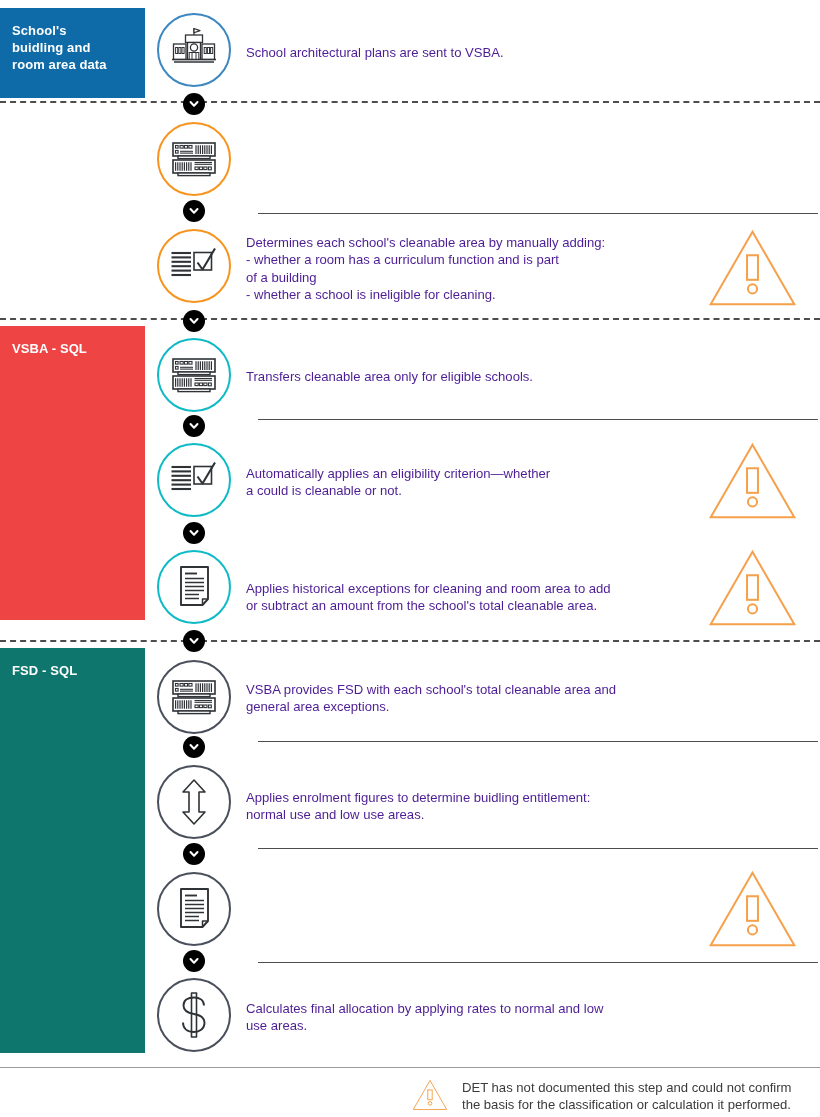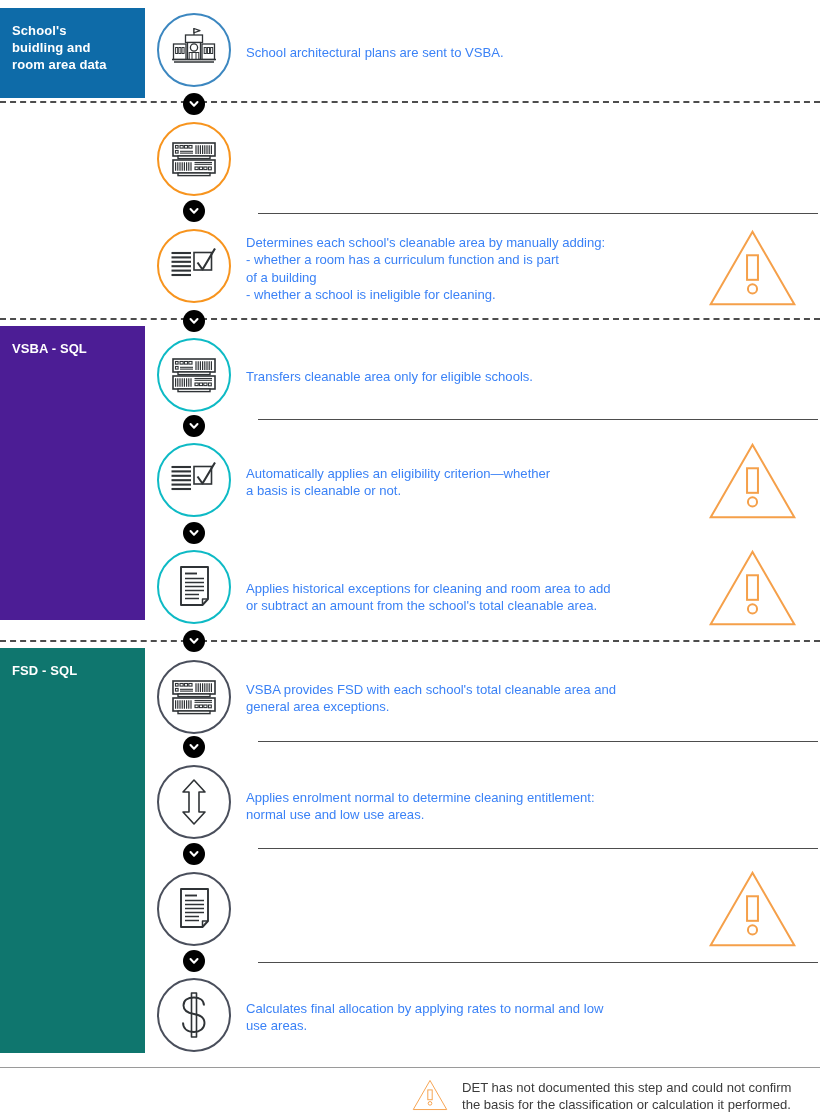--- a/index.html
+++ b/index.html
@@ -67,21 +67,21 @@
     display:flex;align-items:center;justify-content:center;
     z-index:5;
   }
   .chevron svg{display:block;}
 
   
   .step-text{
     position:absolute;
     font-size:13.1px;
     line-height:1.33;
-    color:#3b82f6;
+    color:#4c1d95;
     white-space:pre-line;
   }
 
   
   .warn{position:absolute;z-index:2;}
 
   
   .legend{
     position:absolute;
     display:flex;align-items:flex-start;gap:12px;
@@ -92,21 +92,21 @@
 </style>
 </head>
 <body>
 
 <div class="canvas" id="canvas">
     <div class="band" style="top: 8px; height: 90px; background: rgb(14, 107, 168);">
       <div class="band-label">School's
 buidling and
 room area data</div>
     </div>
-    <div class="band" style="top: 326px; height: 294px; background: #4c1d95;">
+    <div class="band" style="top: 326px; height: 294px; background: #ef4444;">
       <div class="band-label">VSBA - SQL</div>
     </div>
     <div class="band" style="top: 648px; height: 405px; background: #0f766e;">
       <div class="band-label">FSD - SQL</div>
     </div>
     <div class="stage-divider" style="top: 101px;"></div>
     <div class="stage-divider" style="top: 318px;"></div>
     <div class="stage-divider" style="top: 640px;"></div>
     <div class="icon-circle" style="top: 13px; left: 157px; border-color: rgb(60, 135, 192);">
       <span>
@@ -245,21 +245,21 @@
           <line x1="2.5" y1="20.8" x2="22" y2="20.8" stroke="#2f3336" stroke-width="2.1"></line>
           <line x1="2.5" y1="25.200000000000003" x2="22" y2="25.200000000000003" stroke="#2f3336" stroke-width="2.1"></line>
           <line x1="2.5" y1="29.6" x2="22" y2="29.6" stroke="#2f3336" stroke-width="2.1"></line>
           <line x1="2.5" y1="34" x2="22" y2="34" stroke="#2f3336" stroke-width="2.1"></line>
           <rect x="25" y="11.5" width="17.5" height="17.5" stroke="#2f3336" stroke-width="1.6" fill="#fff"></rect>
           <path d="M28.5 21.5 L33.5 28.5 L46 7.5" stroke="#2f3336" stroke-width="2.1" fill="none" stroke-linejoin="round"></path>
         </svg>
       </span>
     </div>
     <div class="step-text" style="top: 465px; left: 246px; width: 470px;">Automatically applies an eligibility criterion—whether
-a basis is cleanable or not.</div>
+a could is cleanable or not.</div>
     <div class="warn" style="top: 441px; left: 700px;"><svg width="105" height="80" viewBox="0 0 100 88">
         <path d="M50 4 L96 84 H4 Z" stroke="#F5A04A" fill="none" stroke-width="2.2" stroke-linejoin="miter"></path>
         <rect x="44" y="30" width="12" height="27" stroke="#F5A04A" fill="none" stroke-width="2.2"></rect>
         <circle cx="50" cy="67" r="5" stroke="#F5A04A" fill="none" stroke-width="2.2"></circle>
       </svg></div>
     <div class="icon-circle" style="top: 550px; left: 157px; border-color: rgb(14, 186, 197);">
       <span>
         <svg width="50" height="50" viewBox="0 0 50 50" fill="none">
           <path d="M12 5 H39 V37 L33.5 43 H12 Z" stroke="#2f3336" stroke-width="1.9" fill="#fff" stroke-linejoin="round"></path>
           <path d="M39 37 L33.5 37 L33.5 43" stroke="#2f3336" stroke-width="1.5" fill="none" stroke-linejoin="round"></path>
@@ -323,21 +323,21 @@
     <div class="step-text" style="top: 681px; left: 246px; width: 470px;">VSBA provides FSD with each school's total cleanable area and
 general area exceptions.</div>
     <div class="row-rule" style="top: 848px; left: 258px; width: 560px;"></div>
     <div class="icon-circle" style="top: 765px; left: 157px; border-color: rgb(74, 79, 92);">
       <span>
         <svg width="50" height="50" viewBox="0 0 50 50" fill="none">
           <path d="M25 3 L36 15 H30 V35 H36 L25 47 L14 35 H20 V15 H14 Z" stroke="#2f3336" stroke-width="1.6" fill="#fff" stroke-linejoin="round"></path>
         </svg>
       </span>
     </div>
-    <div class="step-text" style="top: 789px; left: 246px; width: 470px;">Applies enrolment normal to determine cleaning entitlement:
+    <div class="step-text" style="top: 789px; left: 246px; width: 470px;">Applies enrolment figures to determine buidling entitlement:
 normal use and low use areas.</div>
     <div class="icon-circle" style="top: 872px; left: 157px; border-color: rgb(74, 79, 92);">
       <span>
         <svg width="50" height="50" viewBox="0 0 50 50" fill="none">
           <path d="M12 5 H39 V37 L33.5 43 H12 Z" stroke="#2f3336" stroke-width="1.9" fill="#fff" stroke-linejoin="round"></path>
           <path d="M39 37 L33.5 37 L33.5 43" stroke="#2f3336" stroke-width="1.5" fill="none" stroke-linejoin="round"></path>
           <line x1="16" y1="11.5" x2="28" y2="11.5" stroke="#2f3336" stroke-width="1.9"></line>
           <line x1="16" y1="16.5" x2="35" y2="16.5" stroke="#2f3336" stroke-width="1.5"></line>
           <line x1="16" y1="20.5" x2="35" y2="20.5" stroke="#2f3336" stroke-width="1.5"></line>
           <line x1="16" y1="24.5" x2="35" y2="24.5" stroke="#2f3336" stroke-width="1.5"></line>

